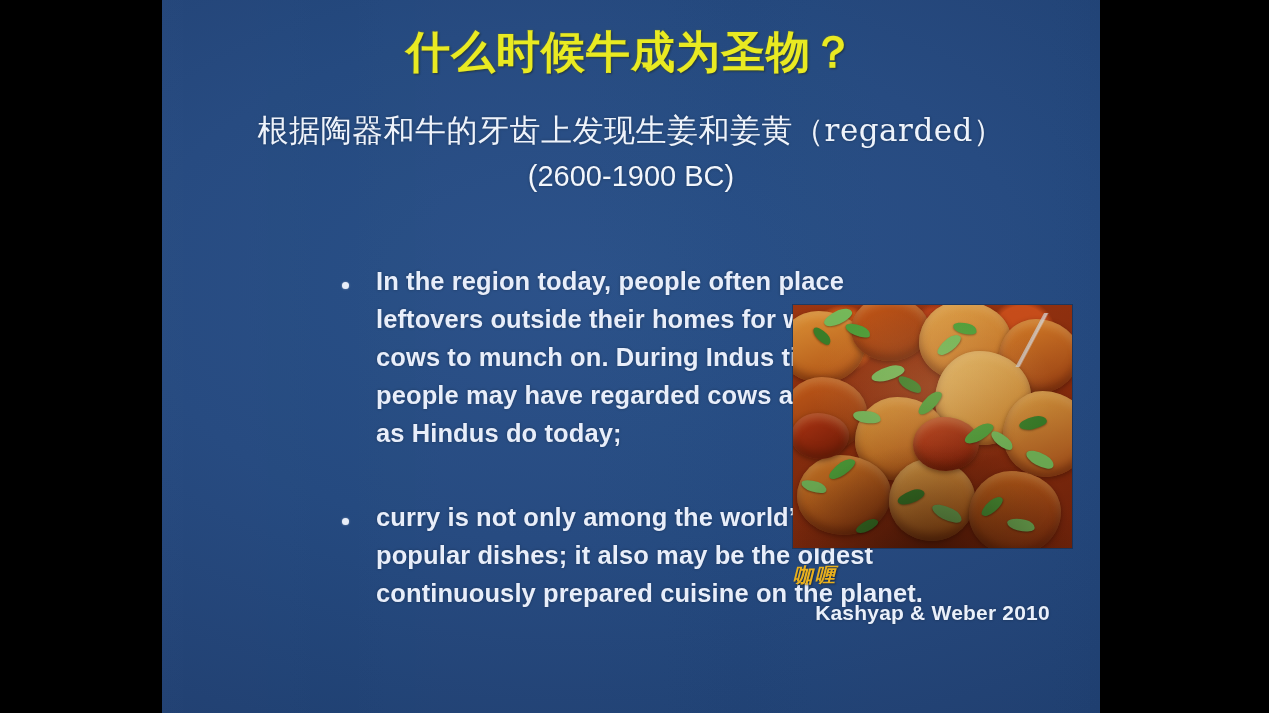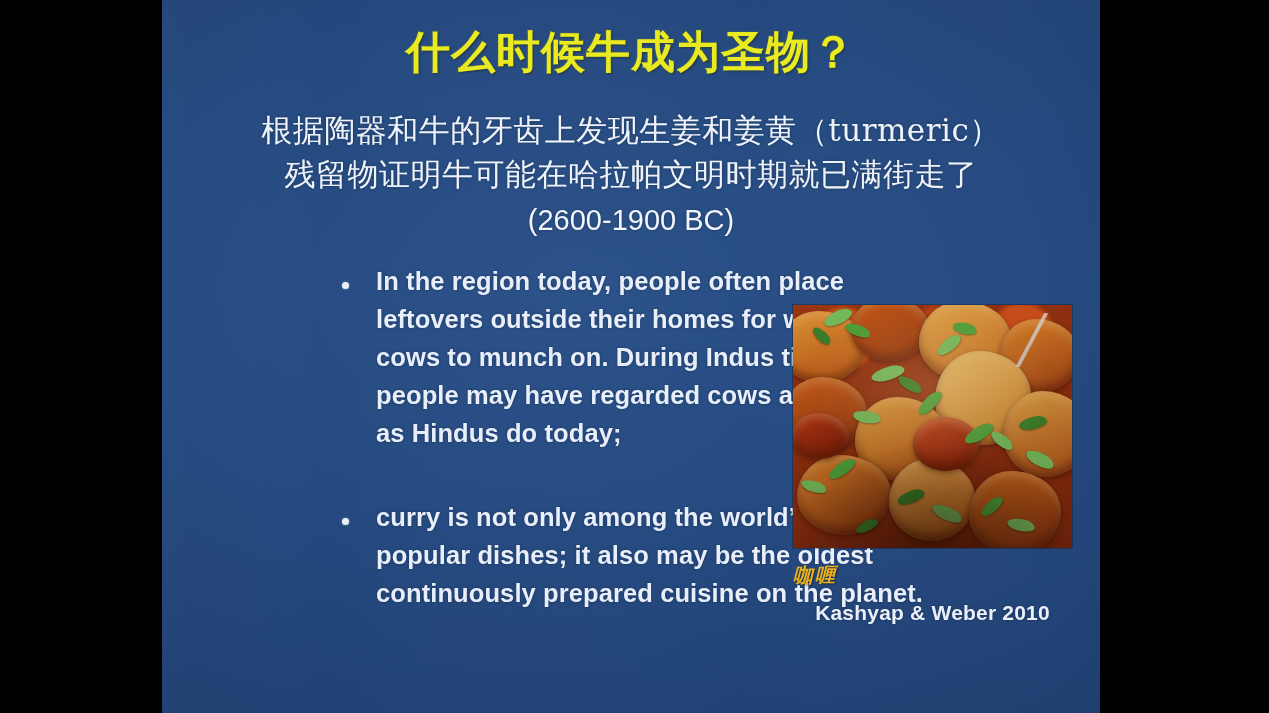--- a/index.html
+++ b/index.html
@@ -233,22 +233,21 @@
 <div id="viewport">
 
   <div class="letterbox left"></div>
   <div class="letterbox right"></div>
 
   <div id="slide">
 
     <div id="title">什么时候牛成为圣物？</div>
 
     <div id="subtitle">
-      <span class="sub-line">根据陶器和牛的牙齿上发现生姜和姜黄（turmeric）</span>
-      <span class="sub-line">残留物证明牛可能在哈拉帕文明时期就已满街走了</span>
+      <span class="sub-line">根据陶器和牛的牙齿上发现生姜和姜黄（regarded）</span>
       <span class="date-line">(2600-1900 BC)</span>
     </div>
 
     <div id="bullets">
 
       <div class="bullet-row">
         <span class="bullet-marker">
           <span class="bullet-dot"></span>
         </span>
         <span class="bullet-text">In the region today, people often place leftovers outside their homes for wandering cows to munch on. During Indus times, people may have regarded cows as sacred, as Hindus do today;</span>

